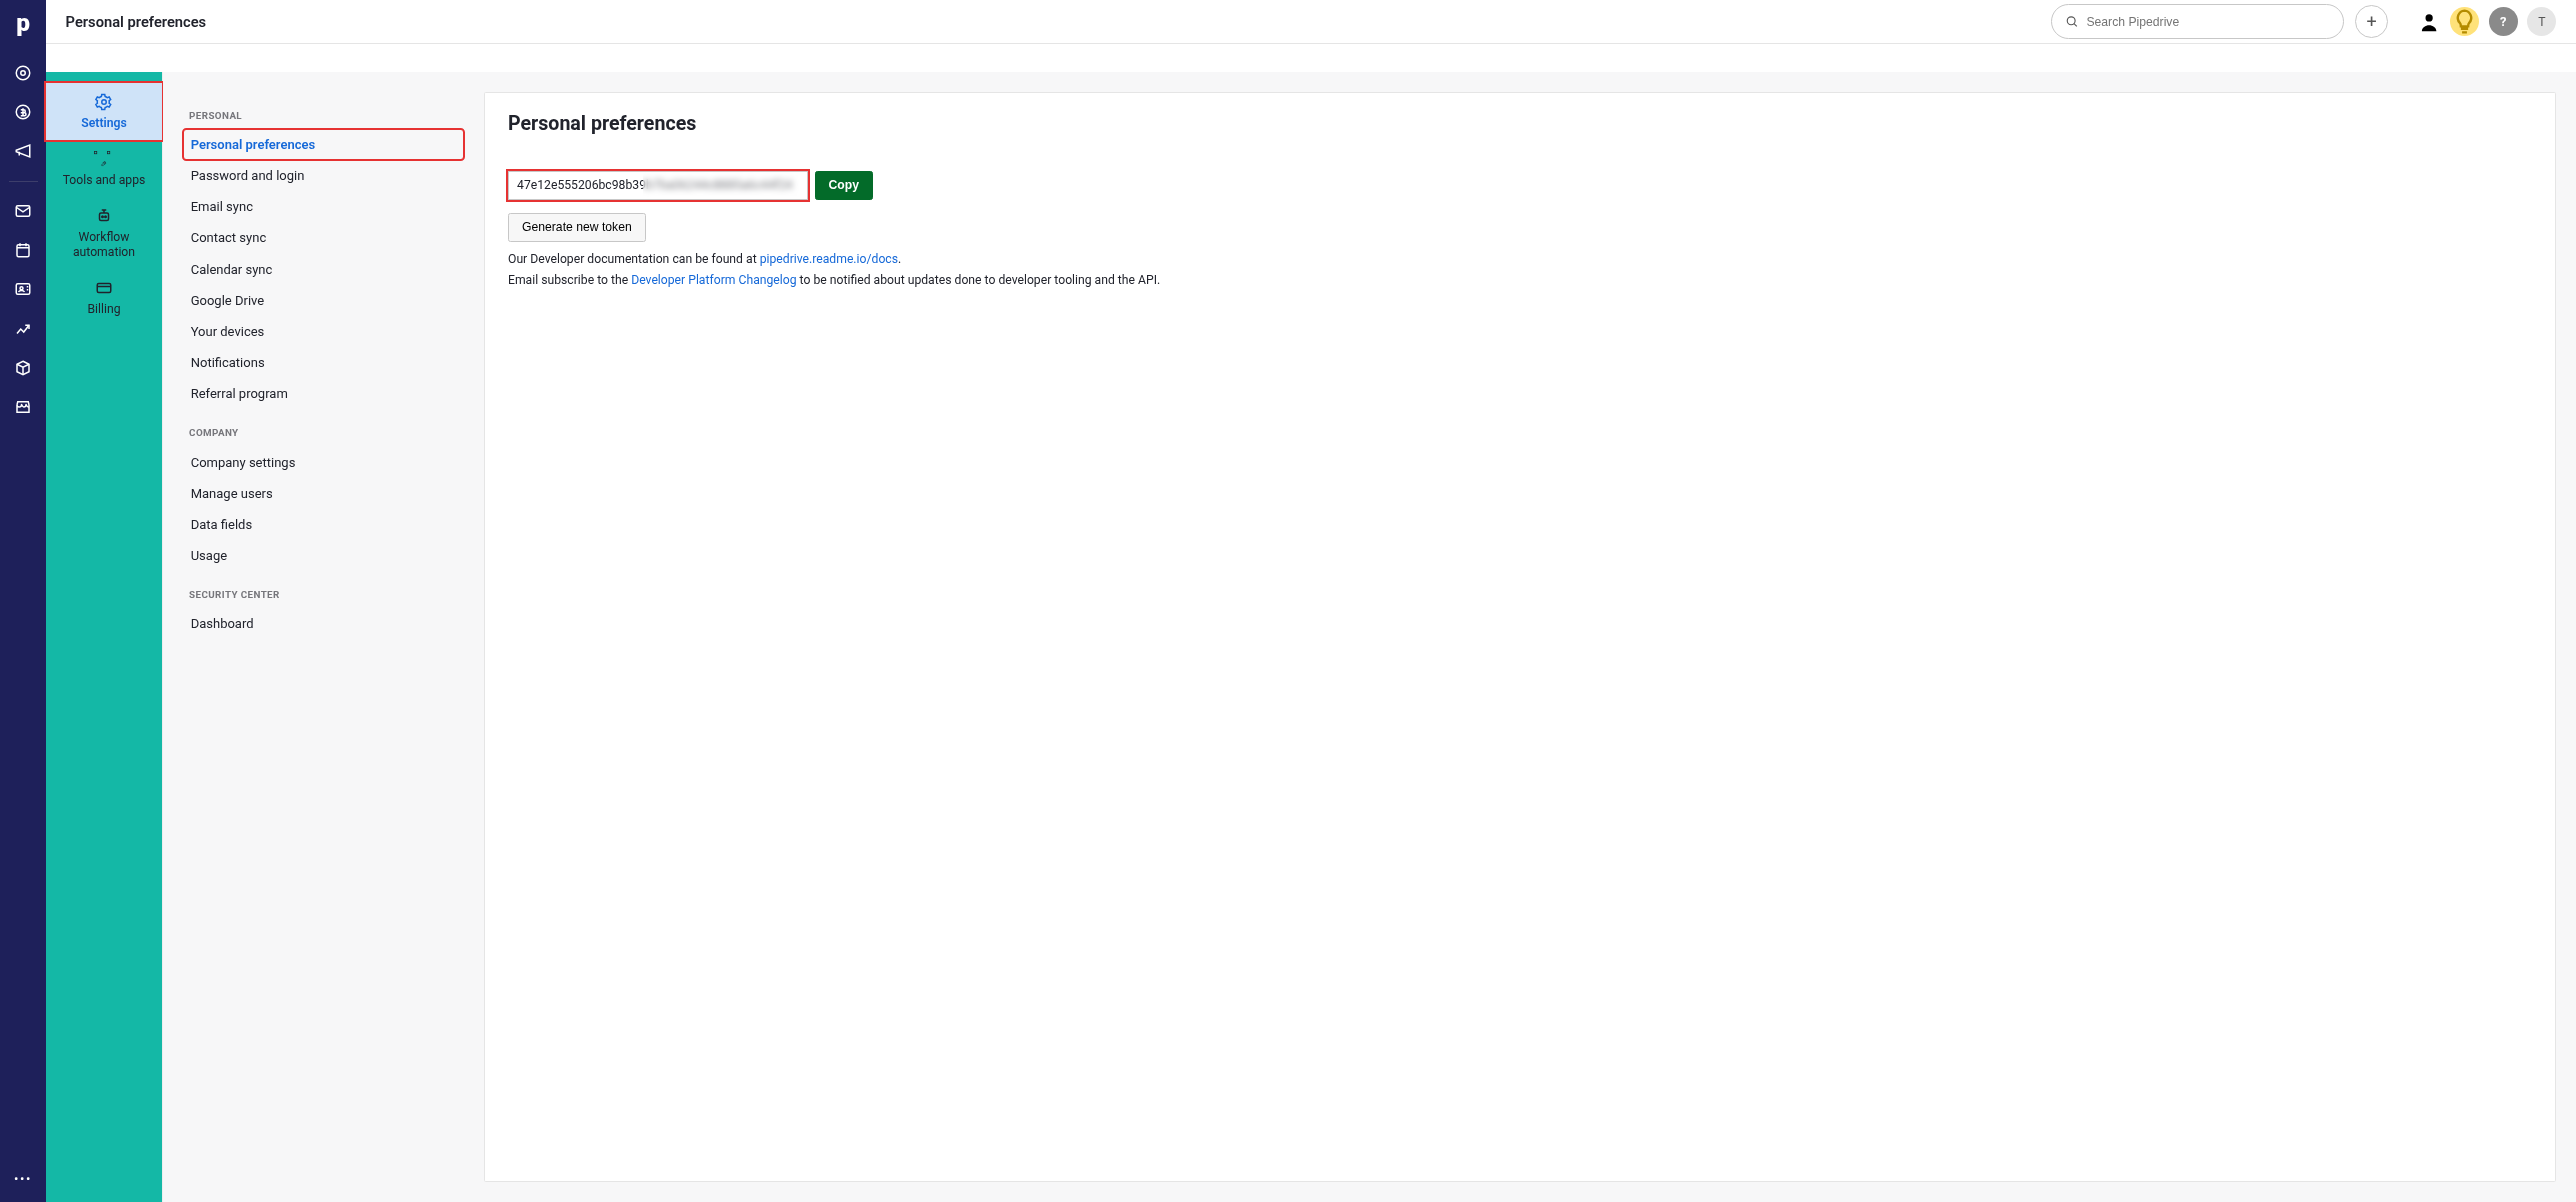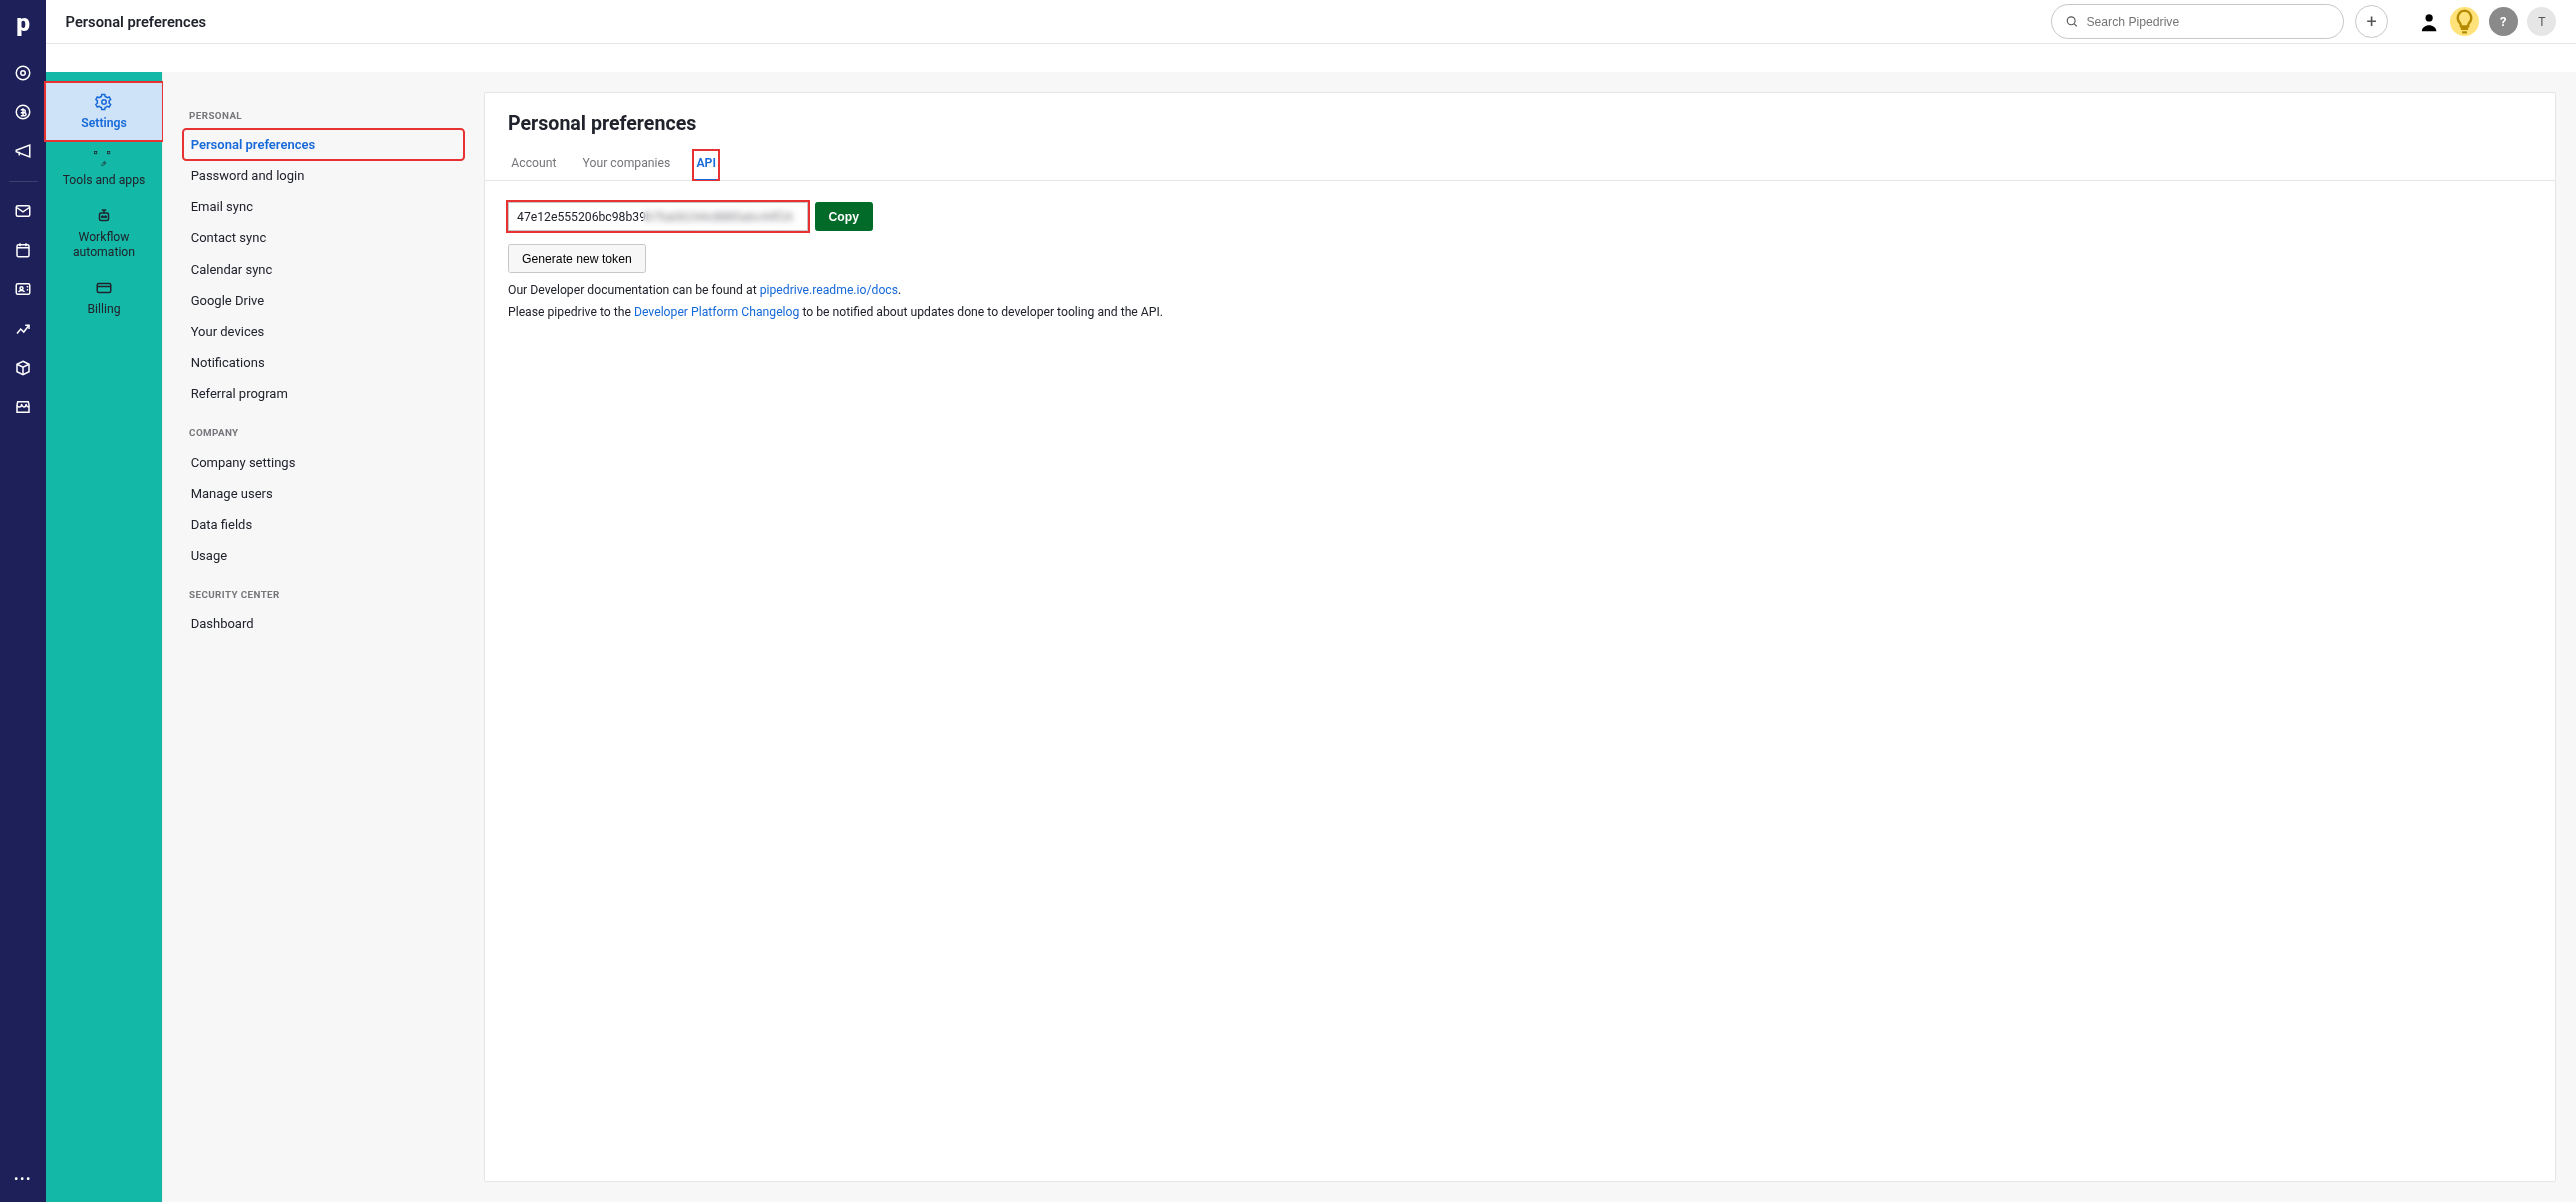--- a/index.html
+++ b/index.html
@@ -262,41 +262,36 @@
           <div class="menu-item">Data fields</div>
           <div class="menu-item">Usage</div>
 
           <div class="menu-section">SECURITY CENTER</div>
           <div class="menu-item">Dashboard</div>
         </div>
 
         <div class="panel">
           <div class="panel-header">
             <div class="panel-title">Personal preferences</div>
-          </div>
-          <div class="tabs">
-            <div class="tab">Account</div>
-            <div class="tab">Your companies</div>
-            <div class="tab active">API</div>
           </div>
           <div class="panel-body">
             <div class="token-row">
               <div class="token-field">
                 <span class="token-visible">47e12e555206bc98b39b7ba06244c8885a6c44f24</span>
                 <div class="token-blur"></div>
               </div>
               <button class="btn btn-primary">Copy</button>
             </div>
             <button class="btn">Generate new token</button>
             <div class="help-text" style="margin-top:8px">
               <p>
                 <span>Our Developer documentation can be found at </span><a href="#">pipedrive.readme.io/docs</a><span>.</span>
               </p>
               <p>
-                <span>Please pipedrive to the </span><a href="#">Developer Platform Changelog</a><span> to be notified about updates done to developer tooling and the API.</span>
+                <span>Email subscribe to the </span><a href="#">Developer Platform Changelog</a><span> to be notified about updates done to developer tooling and the API.</span>
               </p>
             </div>
           </div>
         </div>
       </div>
     </div>
   </div>
 </div>
 
 

